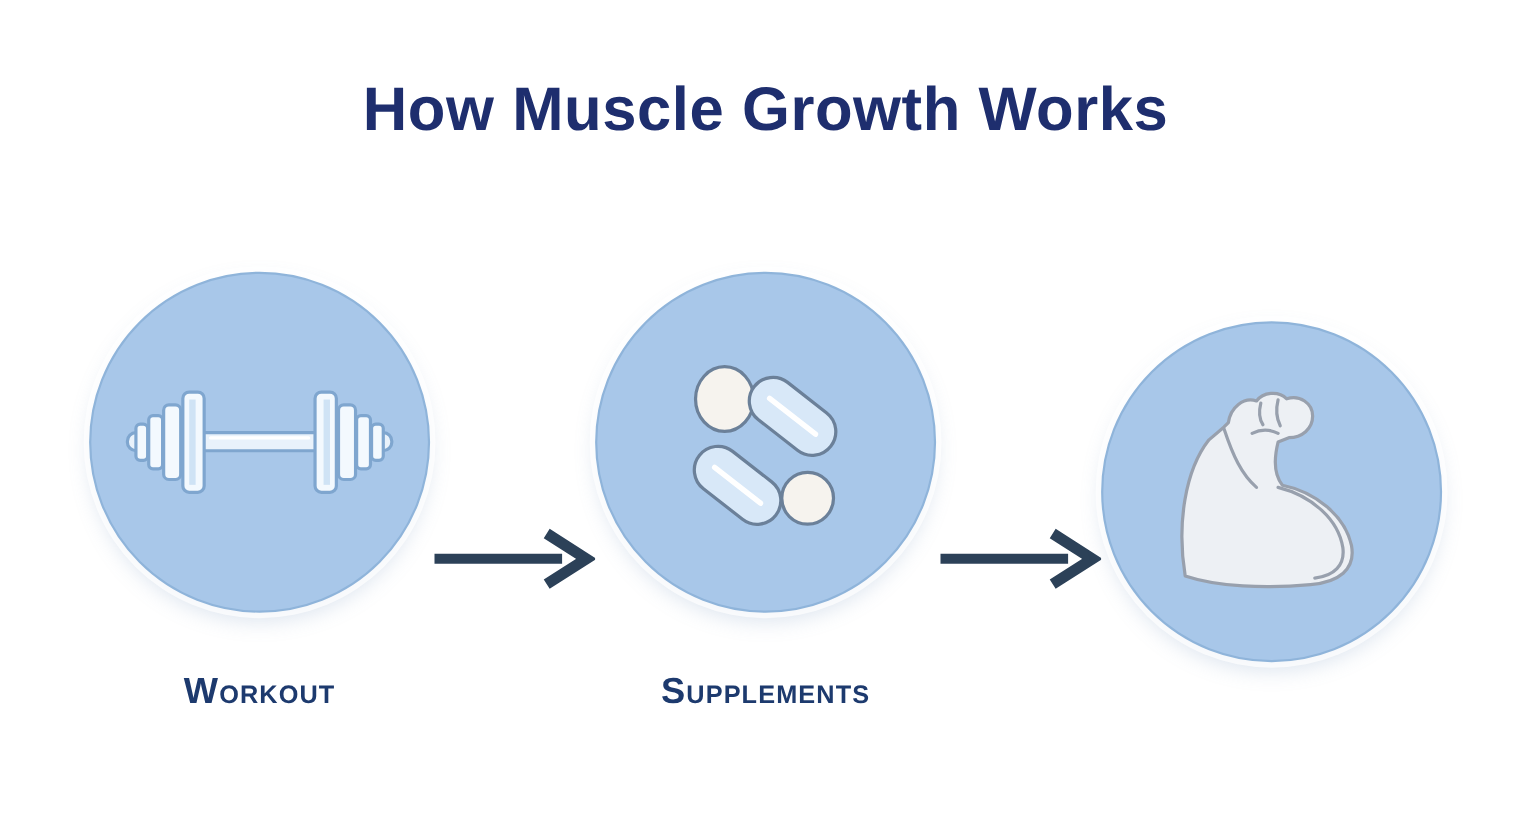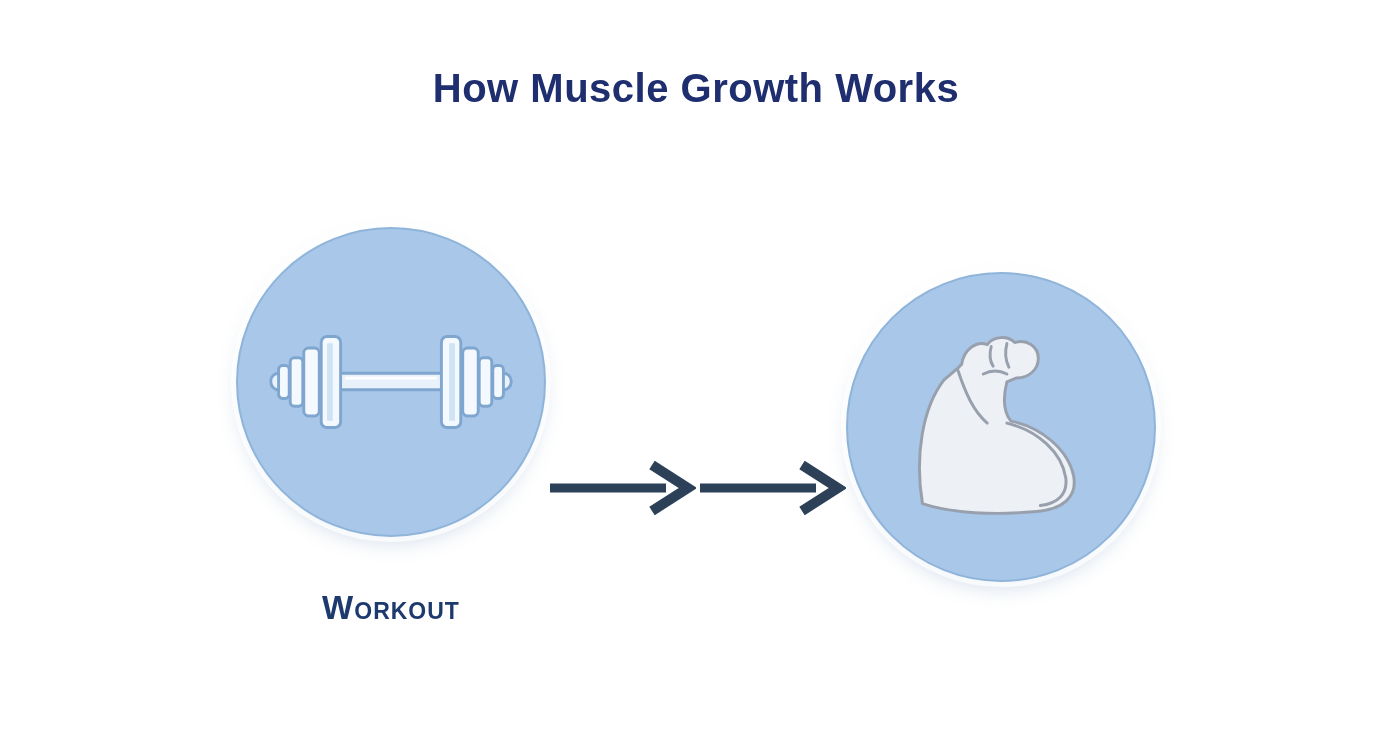--- a/index.html
+++ b/index.html
@@ -12,21 +12,21 @@
     overflow: hidden;
   }
   .page {
     width: 1392px;
     height: 752px;
     position: relative;
   }
   .title {
     margin: 66px 0 0 0;
     text-align: center;
-    font-size: 40px;
+    font-size: 56px;
     font-weight: 700;
     letter-spacing: 0.5px;
     color: var(--title-color, #1e2e6e);
   }
   .flow {
     display: flex;
     justify-content: center;
     align-items: center;
     margin-top: 116px;
   }
@@ -106,20 +106,41 @@
       <div class="step-label">Workout</div>
     </div>
 
     <div class="arrow-cell">
       <svg width="150" height="66" viewBox="0 0 150 66">
         <line class="arrow-shaft" x1="4" y1="33" x2="120" y2="33"></line>
         <polyline class="arrow-head" points="106,10 142,33 106,56"></polyline>
       </svg>
     </div>
 
+    <div class="step">
+      <div class="circle">
+        <svg width="196" height="196" viewBox="0 0 200 200">
+
+          <ellipse class="pill-rnd" cx="62" cy="60" rx="27" ry="30"></ellipse>
+
+          <g transform="rotate(38 125 76)">
+            <rect class="pill-cap" x="80" y="54" width="90" height="44" rx="22"></rect>
+            <line class="pill-line" x1="98" y1="76" x2="152" y2="76"></line>
+          </g>
+
+          <g transform="rotate(38 74 140)">
+            <rect class="pill-cap" x="29" y="118" width="90" height="44" rx="22"></rect>
+            <line class="pill-line" x1="47" y1="140" x2="101" y2="140"></line>
+          </g>
+
+          <circle class="pill-rnd" cx="139" cy="152" r="24"></circle>
+        </svg>
+      </div>
+      <div class="step-label">Supplements</div>
+    </div>
 
     <div class="arrow-cell">
       <svg width="150" height="66" viewBox="0 0 150 66">
         <line class="arrow-shaft" x1="4" y1="33" x2="120" y2="33"></line>
         <polyline class="arrow-head" points="106,10 142,33 106,56"></polyline>
       </svg>
     </div>
 
     <div class="step">
       <div class="circle">

